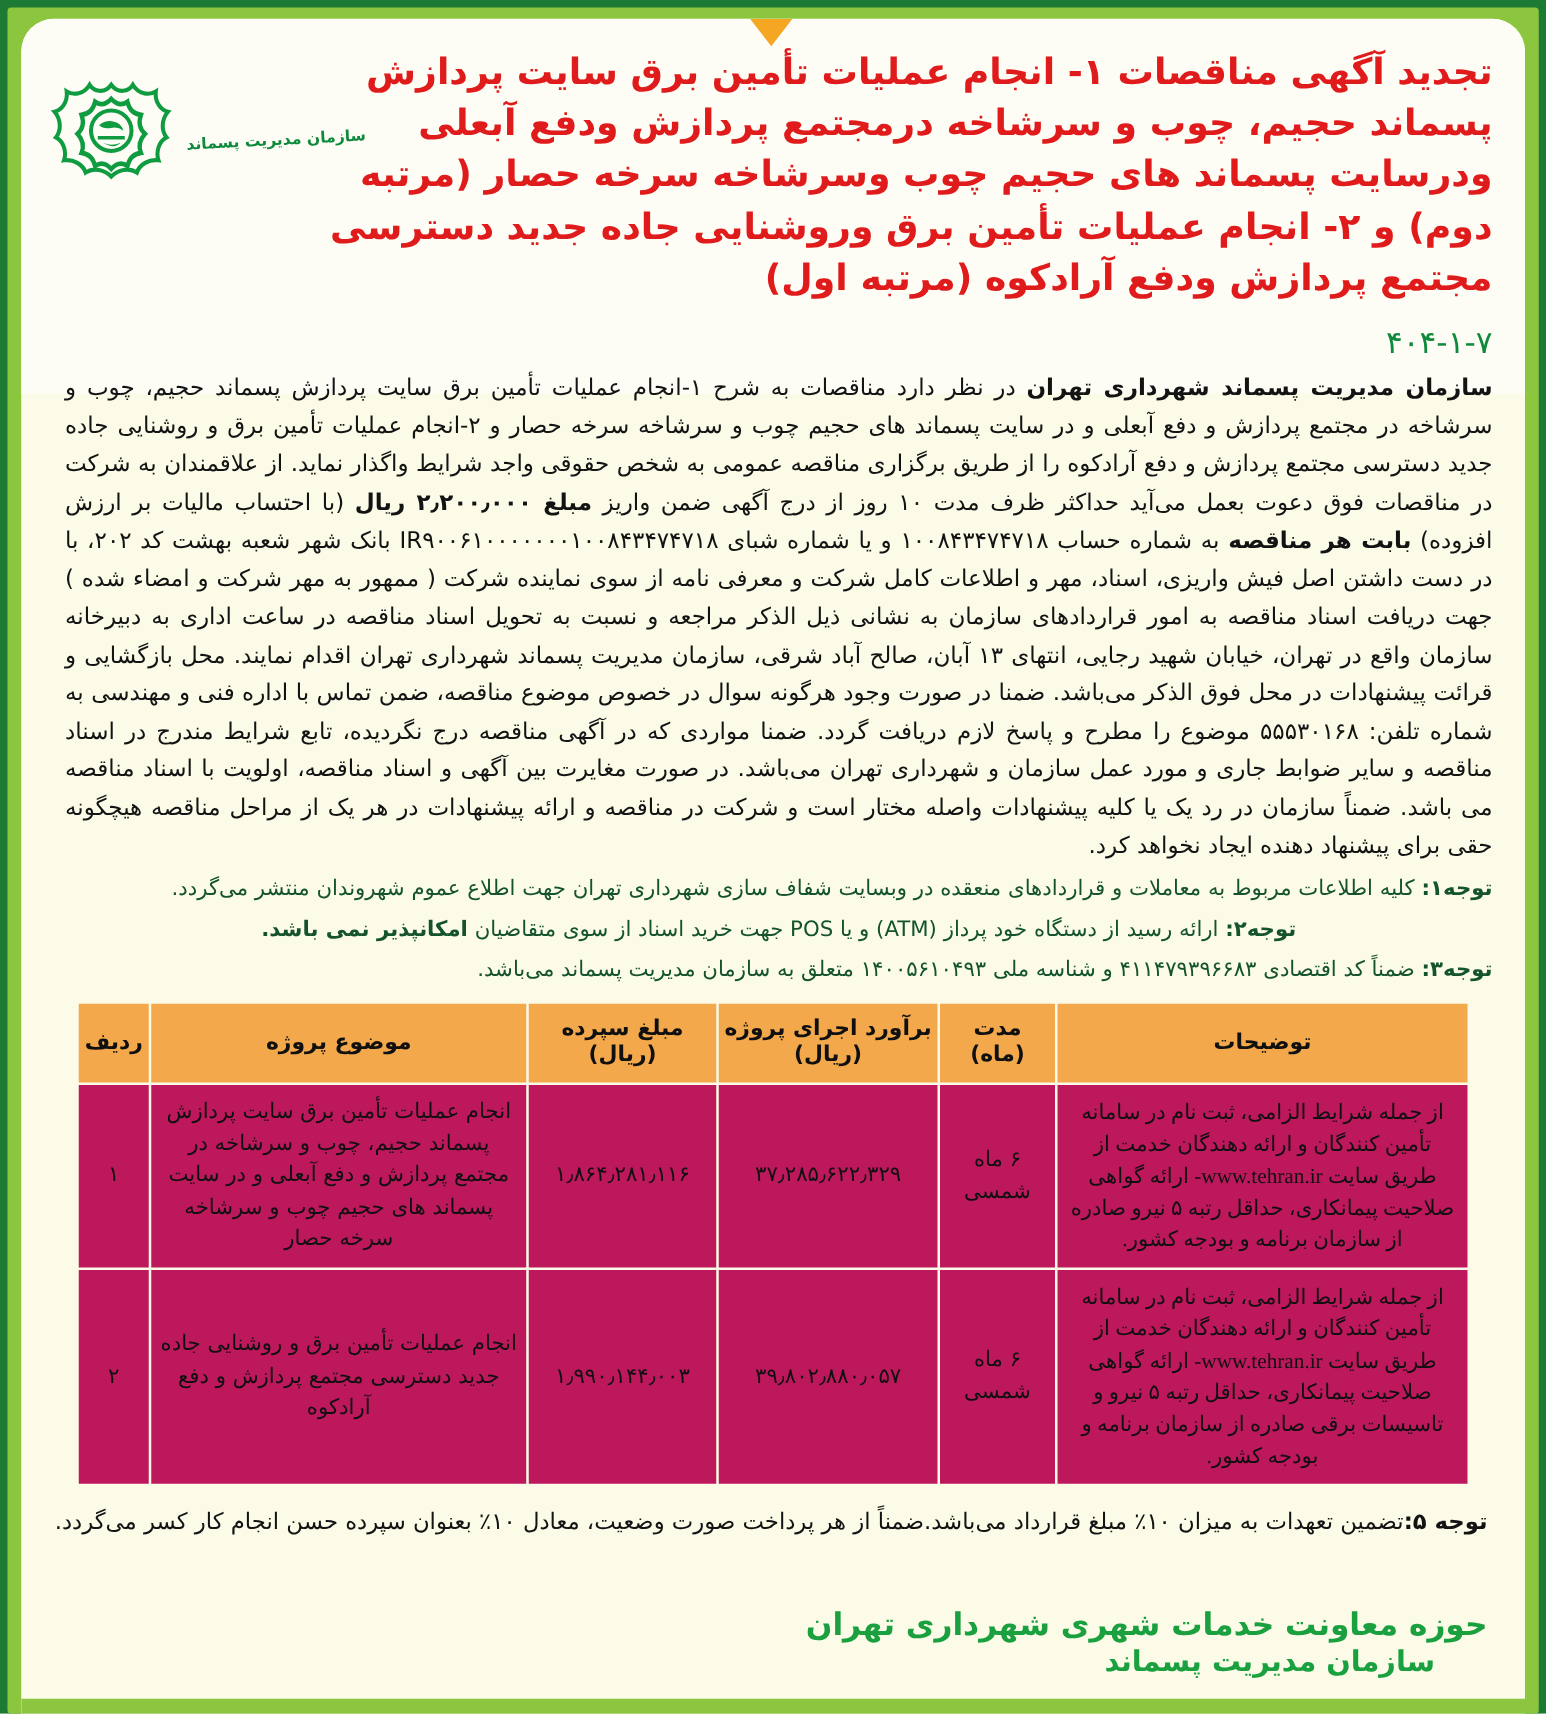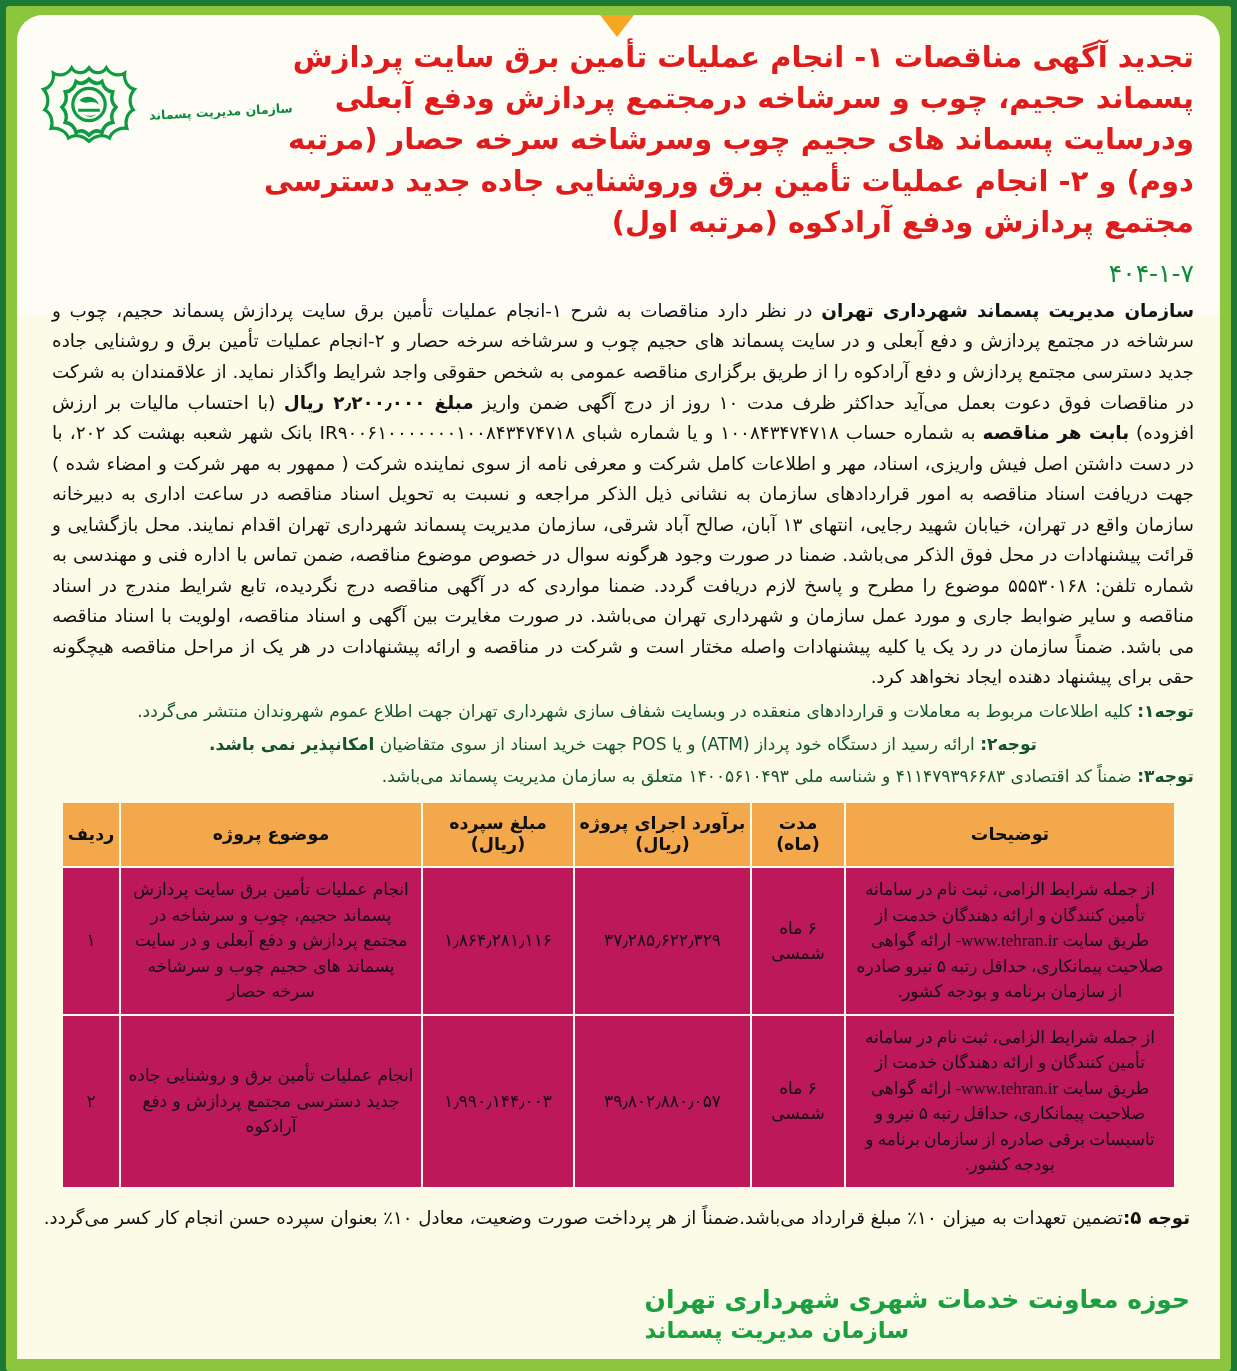--- a/index.html
+++ b/index.html
@@ -192,21 +192,21 @@
     text-align: justify;
   }
   .footer-notes .n { margin-bottom: 4px; }
   .center-txt { text-align: center; }
 
   
   .signature {
     position: absolute;
     bottom: 26px;
     right: 30px;
-    text-align: left;
+    text-align: right;
     z-index: 4;
   }
   .sig-1 {
     color: #1aa03e;
     font-size: 25px;
     font-weight: bold;
     line-height: 1.2;
   }
   .sig-2 {
     color: #1aa03e;

